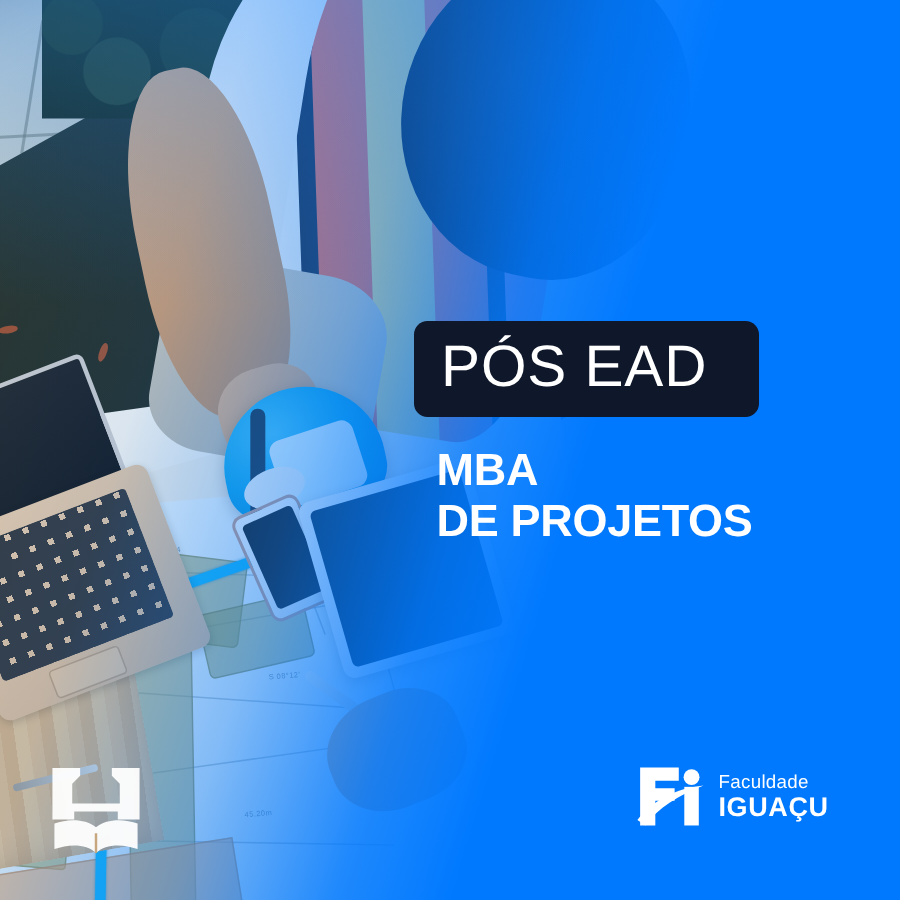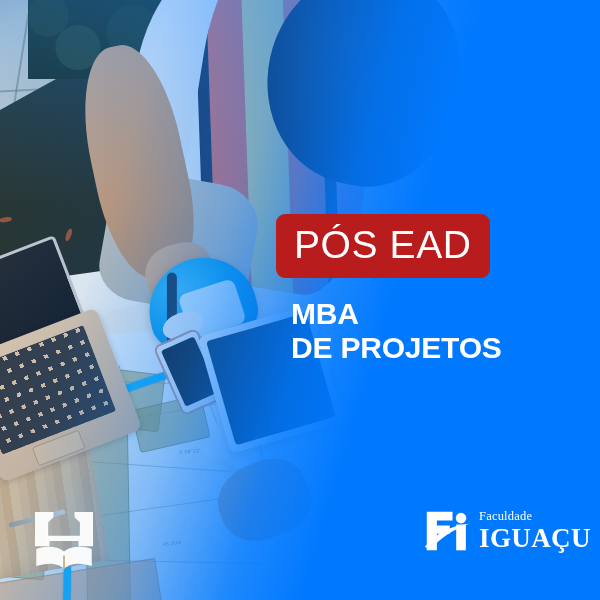--- a/index.html
+++ b/index.html
@@ -383,26 +383,26 @@
 
   
   .content {
     position: absolute;
     left: 276px;
     top: 214px;
     width: 310px;
   }
   .badge {
     display: inline-block;
-    background: #b91c1c;
+    background: #0f172a;
     color: #ffffff;
     font-size: 39px;
     line-height: 1;
     letter-spacing: .6px;
-    padding: 11px 18px 14px 18px;
+    padding: 11px 34px 14px 18px;
     border-radius: 9px;
     white-space: nowrap;
   }
   .headline {
     margin-top: 19px;
     color: #ffffff;
     font-size: 30px;
     font-weight: bold;
     line-height: 1.13;
     letter-spacing: -0.2px;
@@ -418,34 +418,33 @@
   }
 
   
   .brand-logo {
     position: absolute;
     left: 424px;
     top: 508px;
     display: flex;
     align-items: center;
     gap: 9px;
-    font-family: Liberation Serif, serif;
   }
   .brand-mark { width: 46px; height: 46px; display: block; }
   .brand-words { line-height: 1; }
   .brand-top {
     color: #ffffff;
     font-size: 12.5px;
     letter-spacing: .2px;
     display: block;
     margin-bottom: 2px;
   }
   .brand-main {
     color: #ffffff;
-    font-size: 27px;
+    font-size: 18px;
     font-weight: bold;
     letter-spacing: .4px;
     display: block;
   }
 
   .watermark {
     position: absolute;
     left: 30px;
     top: 508px;
     width: 68px;

